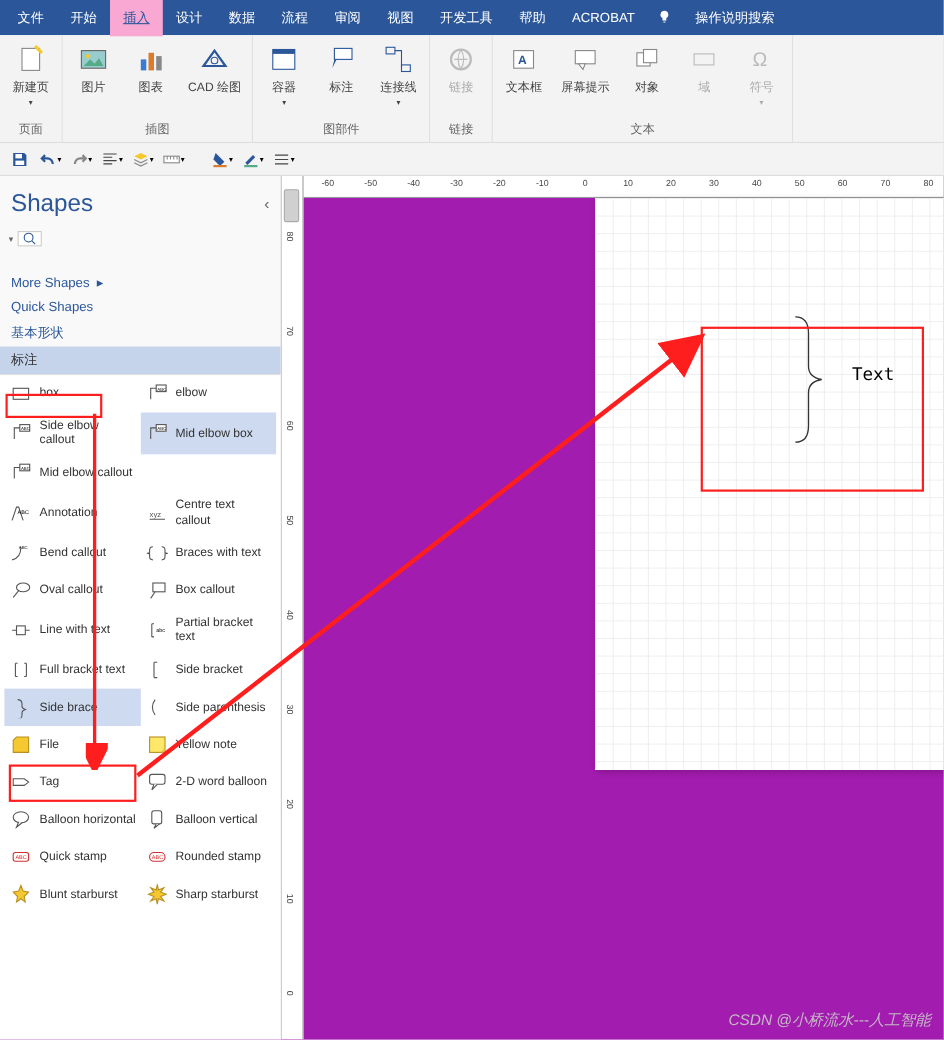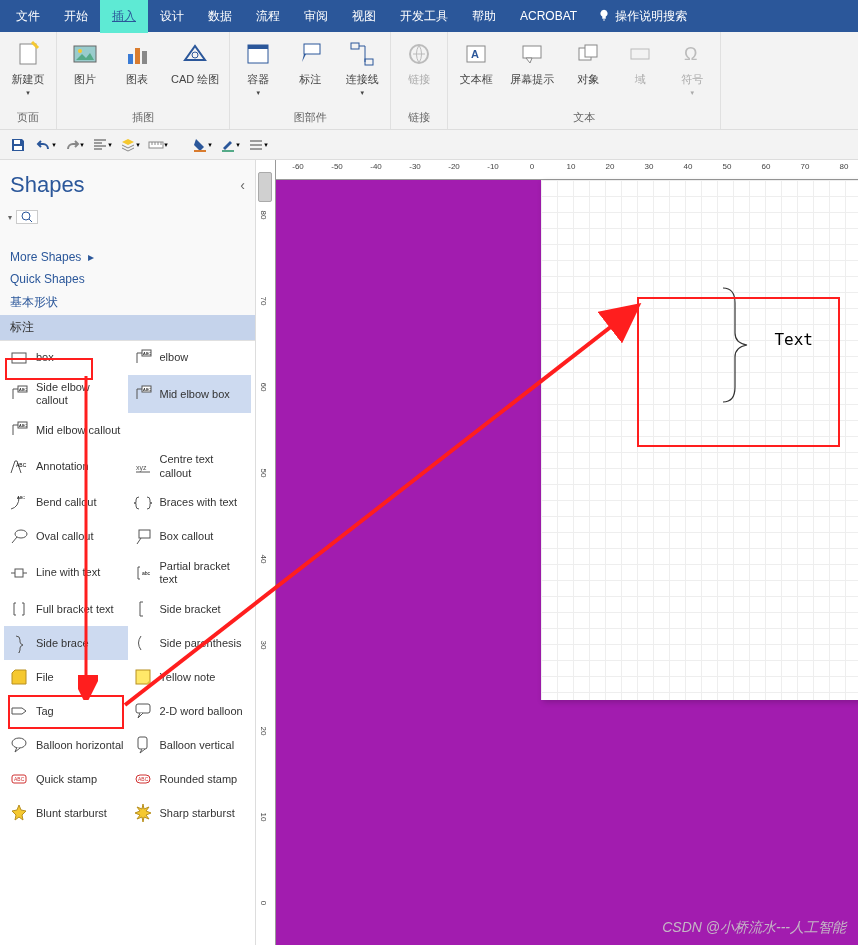--- a/index.html
+++ b/index.html
@@ -1,22 +1,22 @@
 <!DOCTYPE html>
 <html><head>
 <meta charset="utf-8">
 <style>
 * { margin: 0; padding: 0; box-sizing: border-box; font-family: "Segoe UI", "Microsoft YaHei", sans-serif; }
 body { width: 858px; height: 945px; overflow: hidden; background: #fff; position: relative; }
 
 
 .menubar { height: 32px; background: #2b579a; display: flex; align-items: center; padding: 0 4px; color: #fff; font-size: 12px; }
 .menu-item { padding: 8px 12px; cursor: pointer; }
-.menu-item.active { background: #5eead4; color: #2b579a; text-decoration: underline; }
-.tell-me { display: flex; align-items: center; gap: 4px; padding: 0 8px; }
+.menu-item.active { background: #f9a8d4; color: #2b579a; text-decoration: underline; }
+.tell-me { display: flex; align-items: center; gap: 21px; padding: 0 8px; }
 .bulb { width: 14px; height: 14px; display: inline-block; }
 
 
 .ribbon { height: 98px; background: #f3f3f3; border-bottom: 1px solid #ddd; display: flex; }
 .ribbon-group { display: flex; flex-direction: column; padding: 4px 8px; border-right: 1px solid #e0e0e0; }
 .ribbon-row { display: flex; gap: 12px; flex: 1; }
 .ribbon-btn { display: flex; flex-direction: column; align-items: center; gap: 2px; font-size: 11px; color: #444; padding: 2px; cursor: pointer; min-width: 40px; }
 .ribbon-btn.disabled { color: #aaa; }
 .ribbon-icon { width: 32px; height: 32px; display: flex; align-items: center; justify-content: center; }
 .group-label { font-size: 11px; text-align: center; color: #666; padding-top: 2px; }

